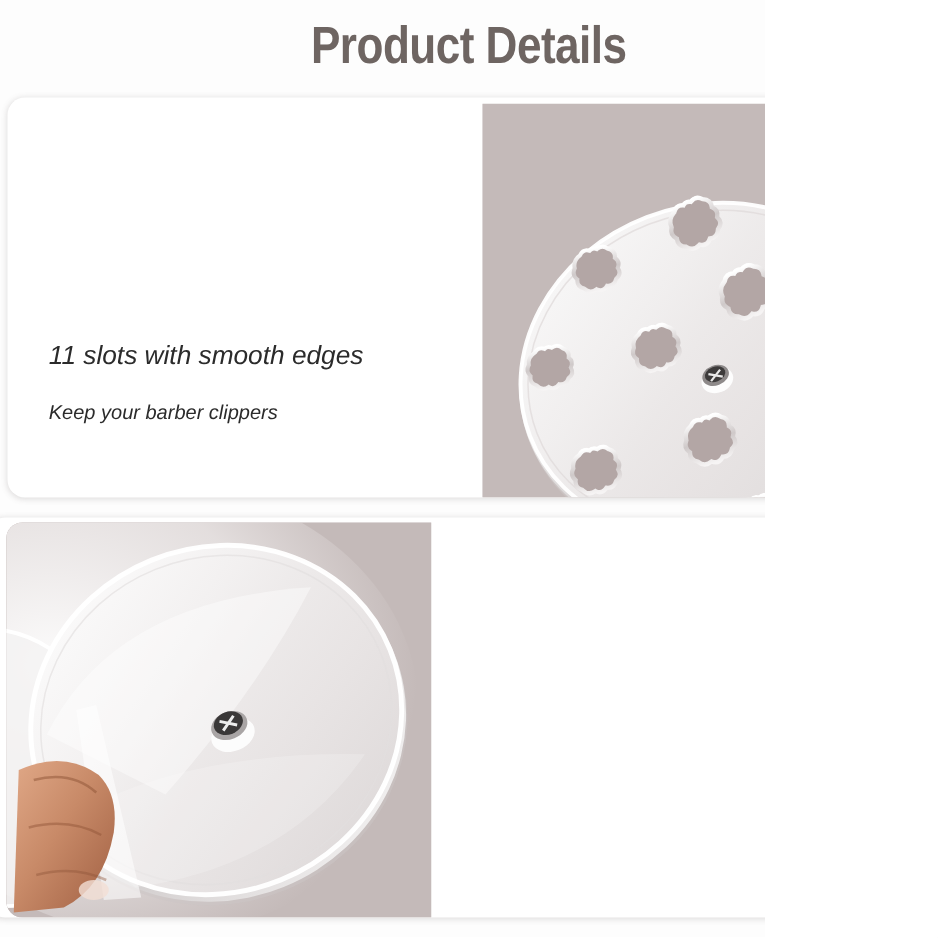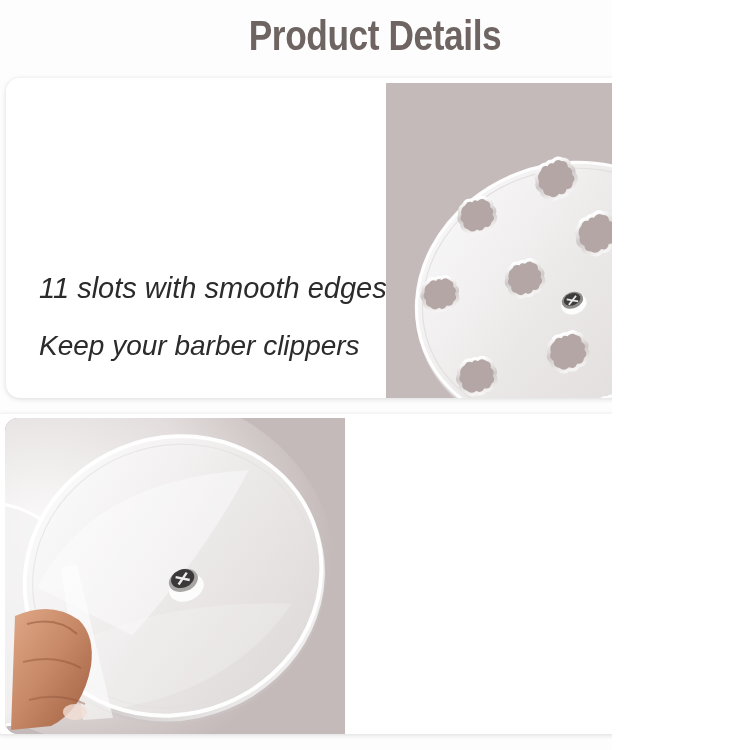--- a/index.html
+++ b/index.html
@@ -83,27 +83,27 @@
     font-family: "Liberation Sans", sans-serif;
     font-style: italic;
     color: #2b2b2b;
   }
   #text-top {
     left: 33px;
     top: 196px;
     width: 330px;
   }
   #text-top .line-1 {
-    font-size: 29px;
+    font-size: 21px;
     line-height: 1.0;
     white-space: nowrap;
     font-style: italic;
   }
   #text-top .line-2 {
-    font-size: 28px;
+    font-size: 16px;
     line-height: 1.16;
     margin-top: 27px;
   }
 
   svg { display: block; }
 </style>
 </head>
 <body>
 
 <div id="page">

